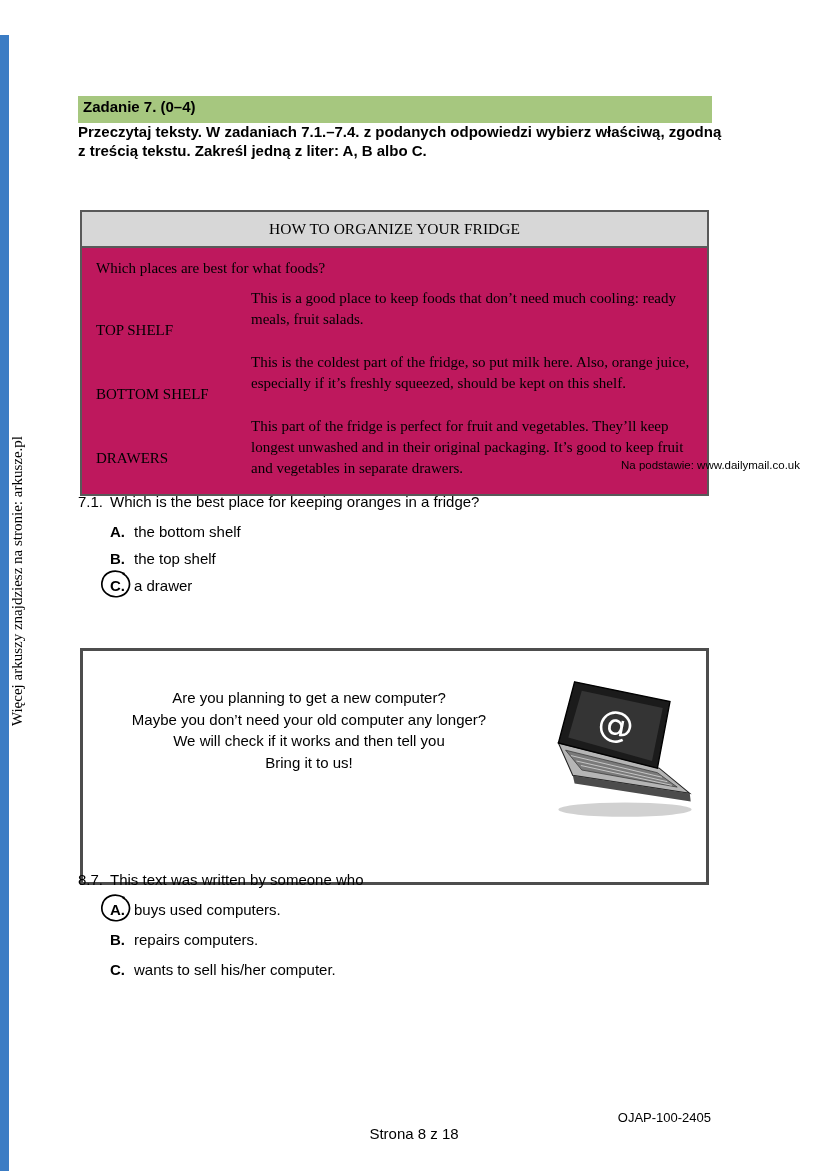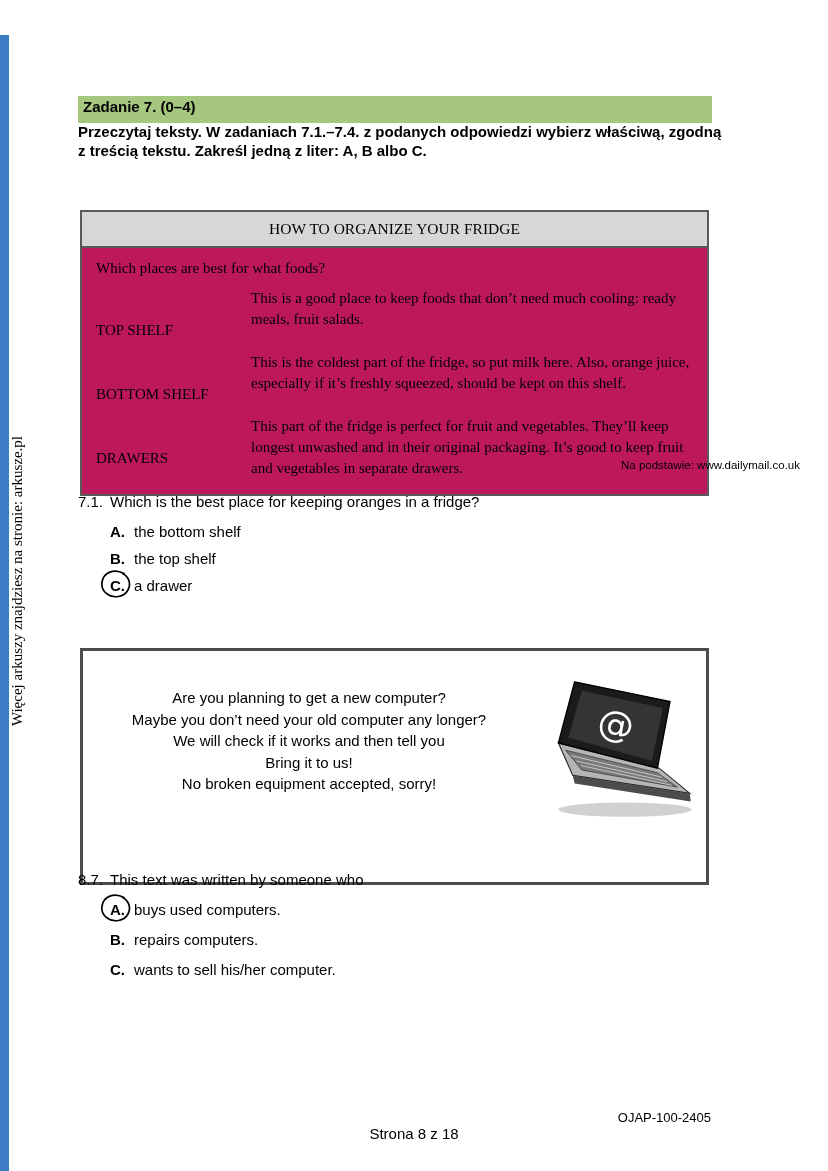--- a/index.html
+++ b/index.html
@@ -143,21 +143,20 @@
 
     </div>
   </section>
 
   <section class="computer-box">
     <div class="ad-text">
       <div>Are you planning to get a new computer?</div>
       <div>Maybe you don’t need your old computer any longer?</div>
       <div>We will check if it works and then tell you</div>
       <div>Bring it to us!</div>
-      <div>No broken equipment accepted, sorry!</div>
     </div>
 
     <svg class="laptop" viewBox="0 0 180 160">
       <ellipse cx="100" cy="144" rx="74" ry="8" fill="rgba(0,0,0,0.18)"></ellipse>
 
       <polygon points="26,70 138,98 172,126 42,106" fill="#b5b5b5" stroke="#222" stroke-width="1.2"></polygon>
 
       <polygon points="34,78 136,103 158,119 52,100" fill="#7a7a7a" stroke="#333" stroke-width="0.8"></polygon>
       <line x1="40" y1="84" x2="141" y2="108" stroke="#d8d8d8" stroke-width="0.9"></line>
       <line x1="46" y1="90" x2="147" y2="113" stroke="#d8d8d8" stroke-width="0.9"></line>

